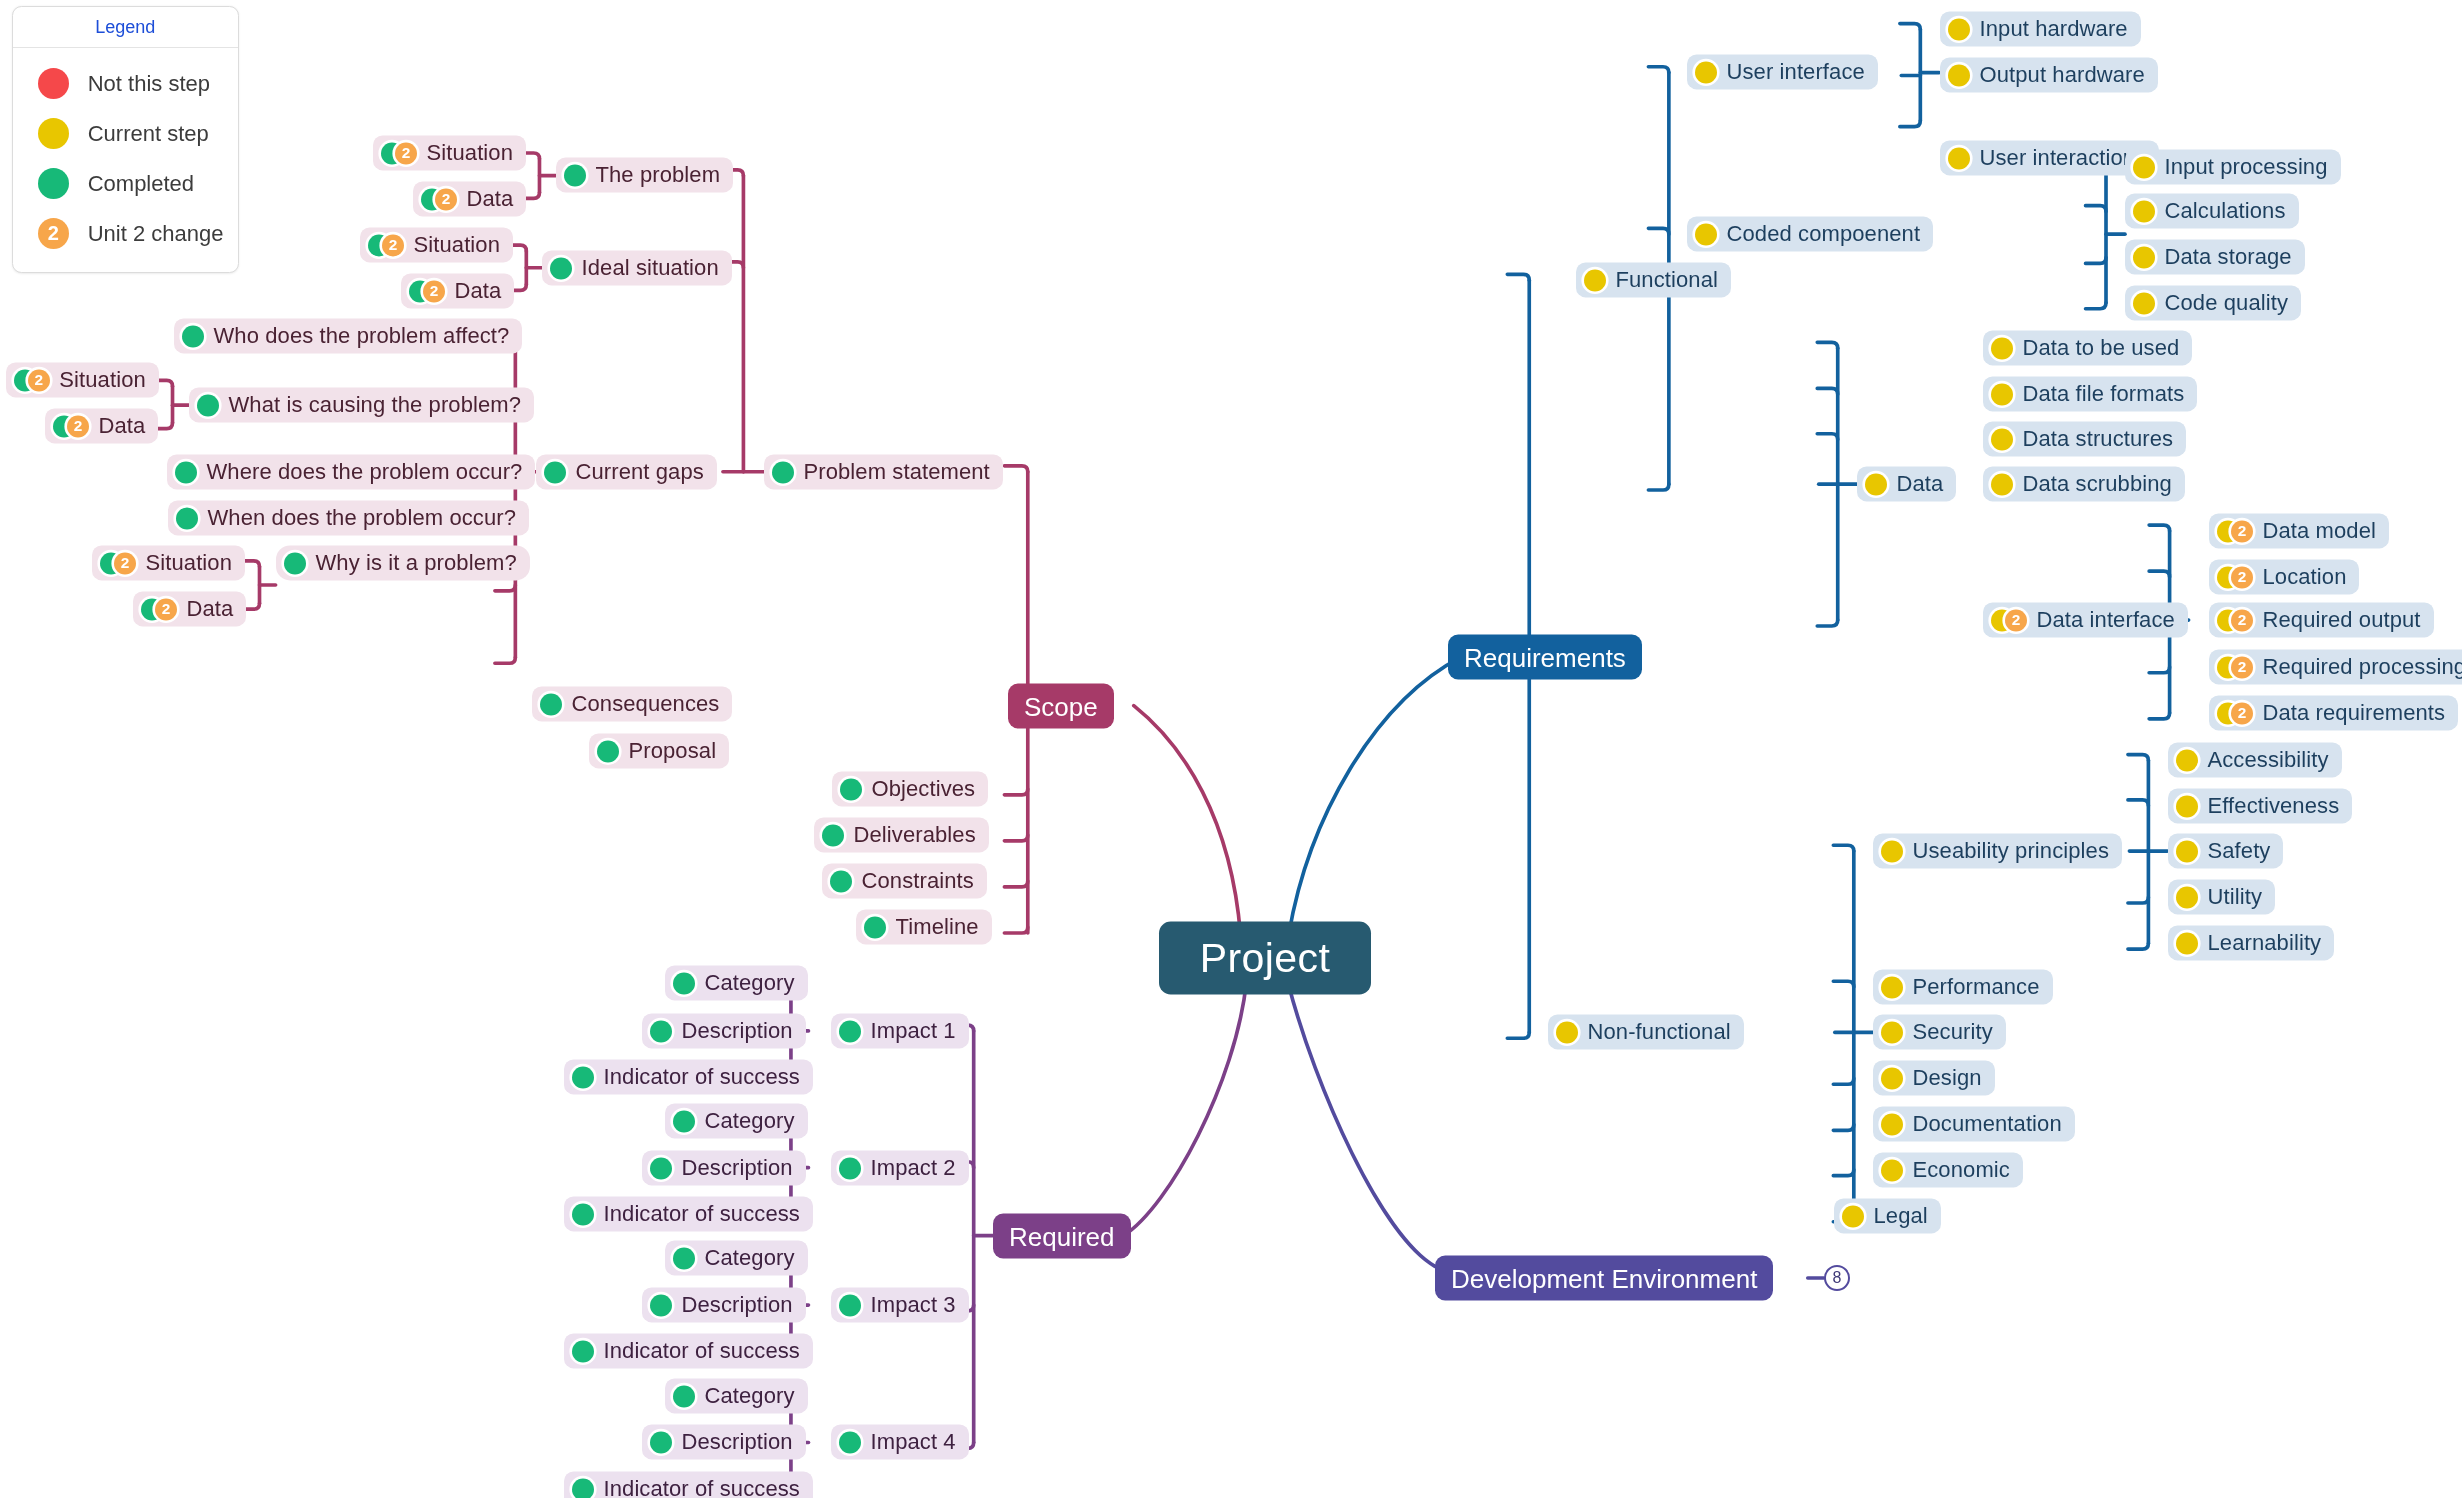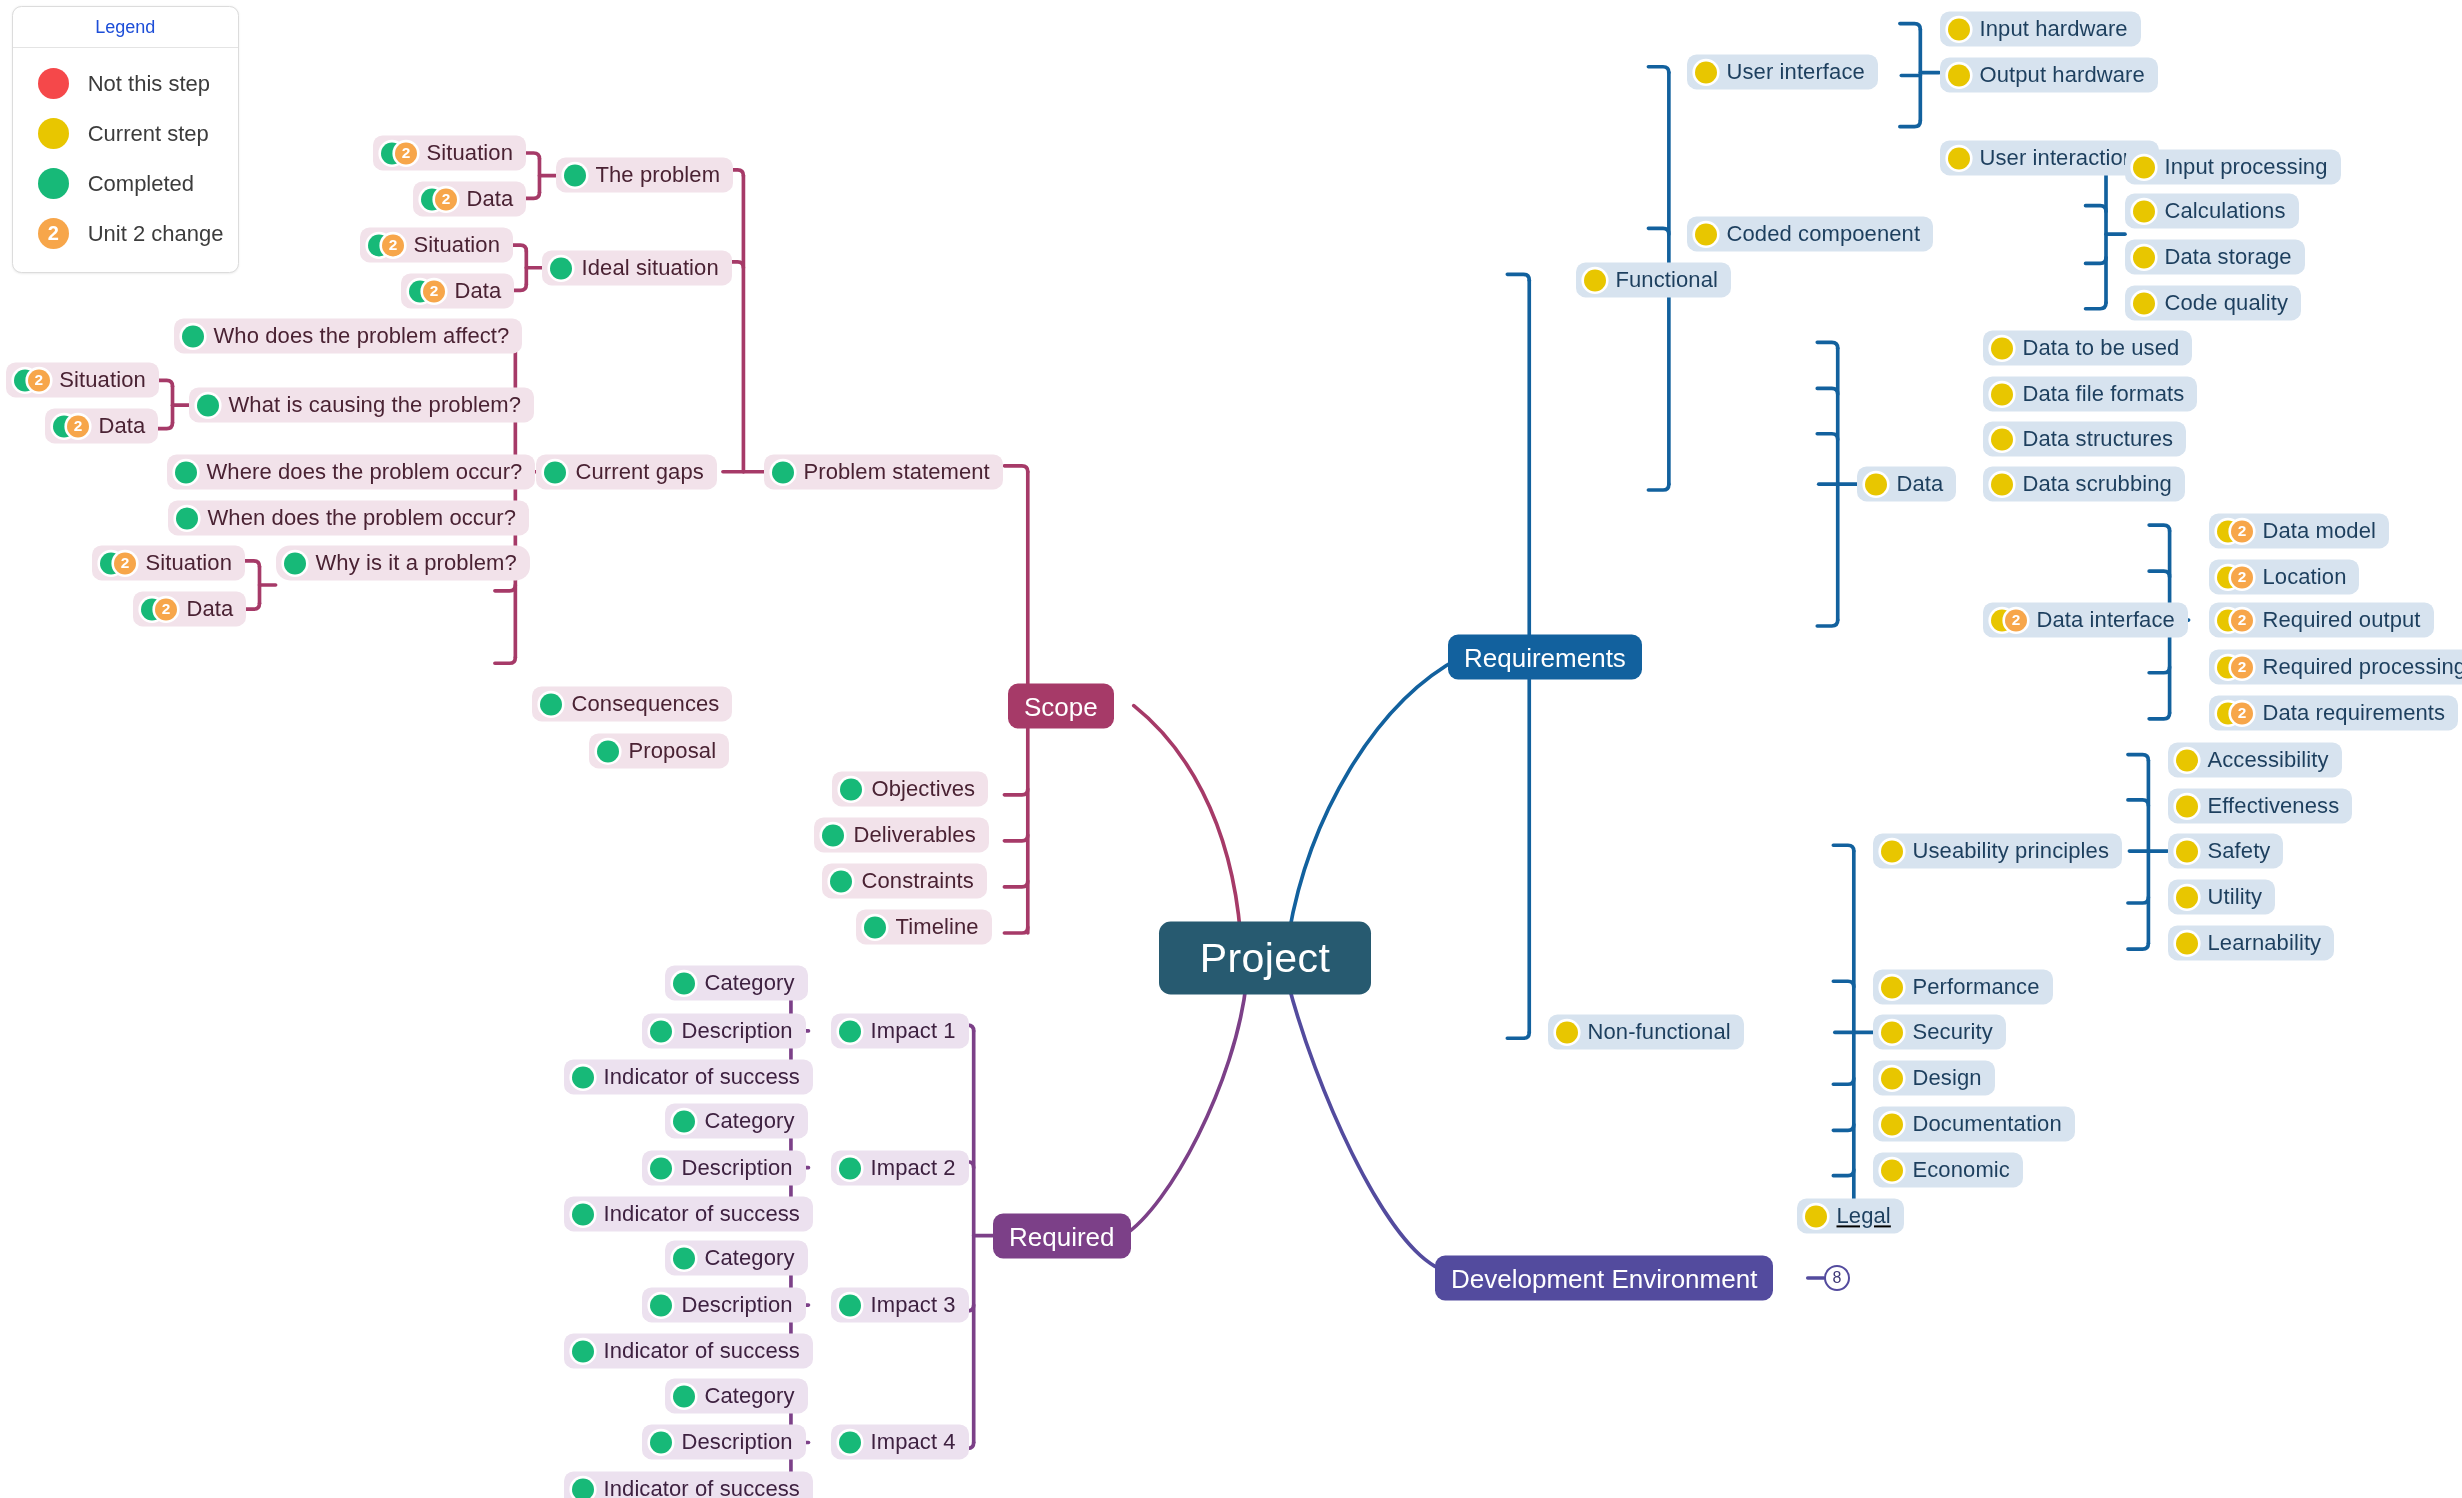--- a/index.html
+++ b/index.html
@@ -722,21 +722,21 @@
         <span class="dot yellow"></span>
       </span>
     <span class="lbl">Documentation</span>
   </div>
   <div class="node req-node" style="left:1873px;top:1170px;">
     <span class="dots">
         <span class="dot yellow"></span>
       </span>
     <span class="lbl">Economic</span>
   </div>
-  <div class="node req-node" style="left:1797px;top:1216px;text-decoration:underline;">
+  <div class="node req-node" style="left:1834px;top:1216px;">
     <span class="dots">
         <span class="dot yellow"></span>
       </span>
     <span class="lbl">Legal</span>
   </div>
 
 </div>
 
 
 </body></html>

